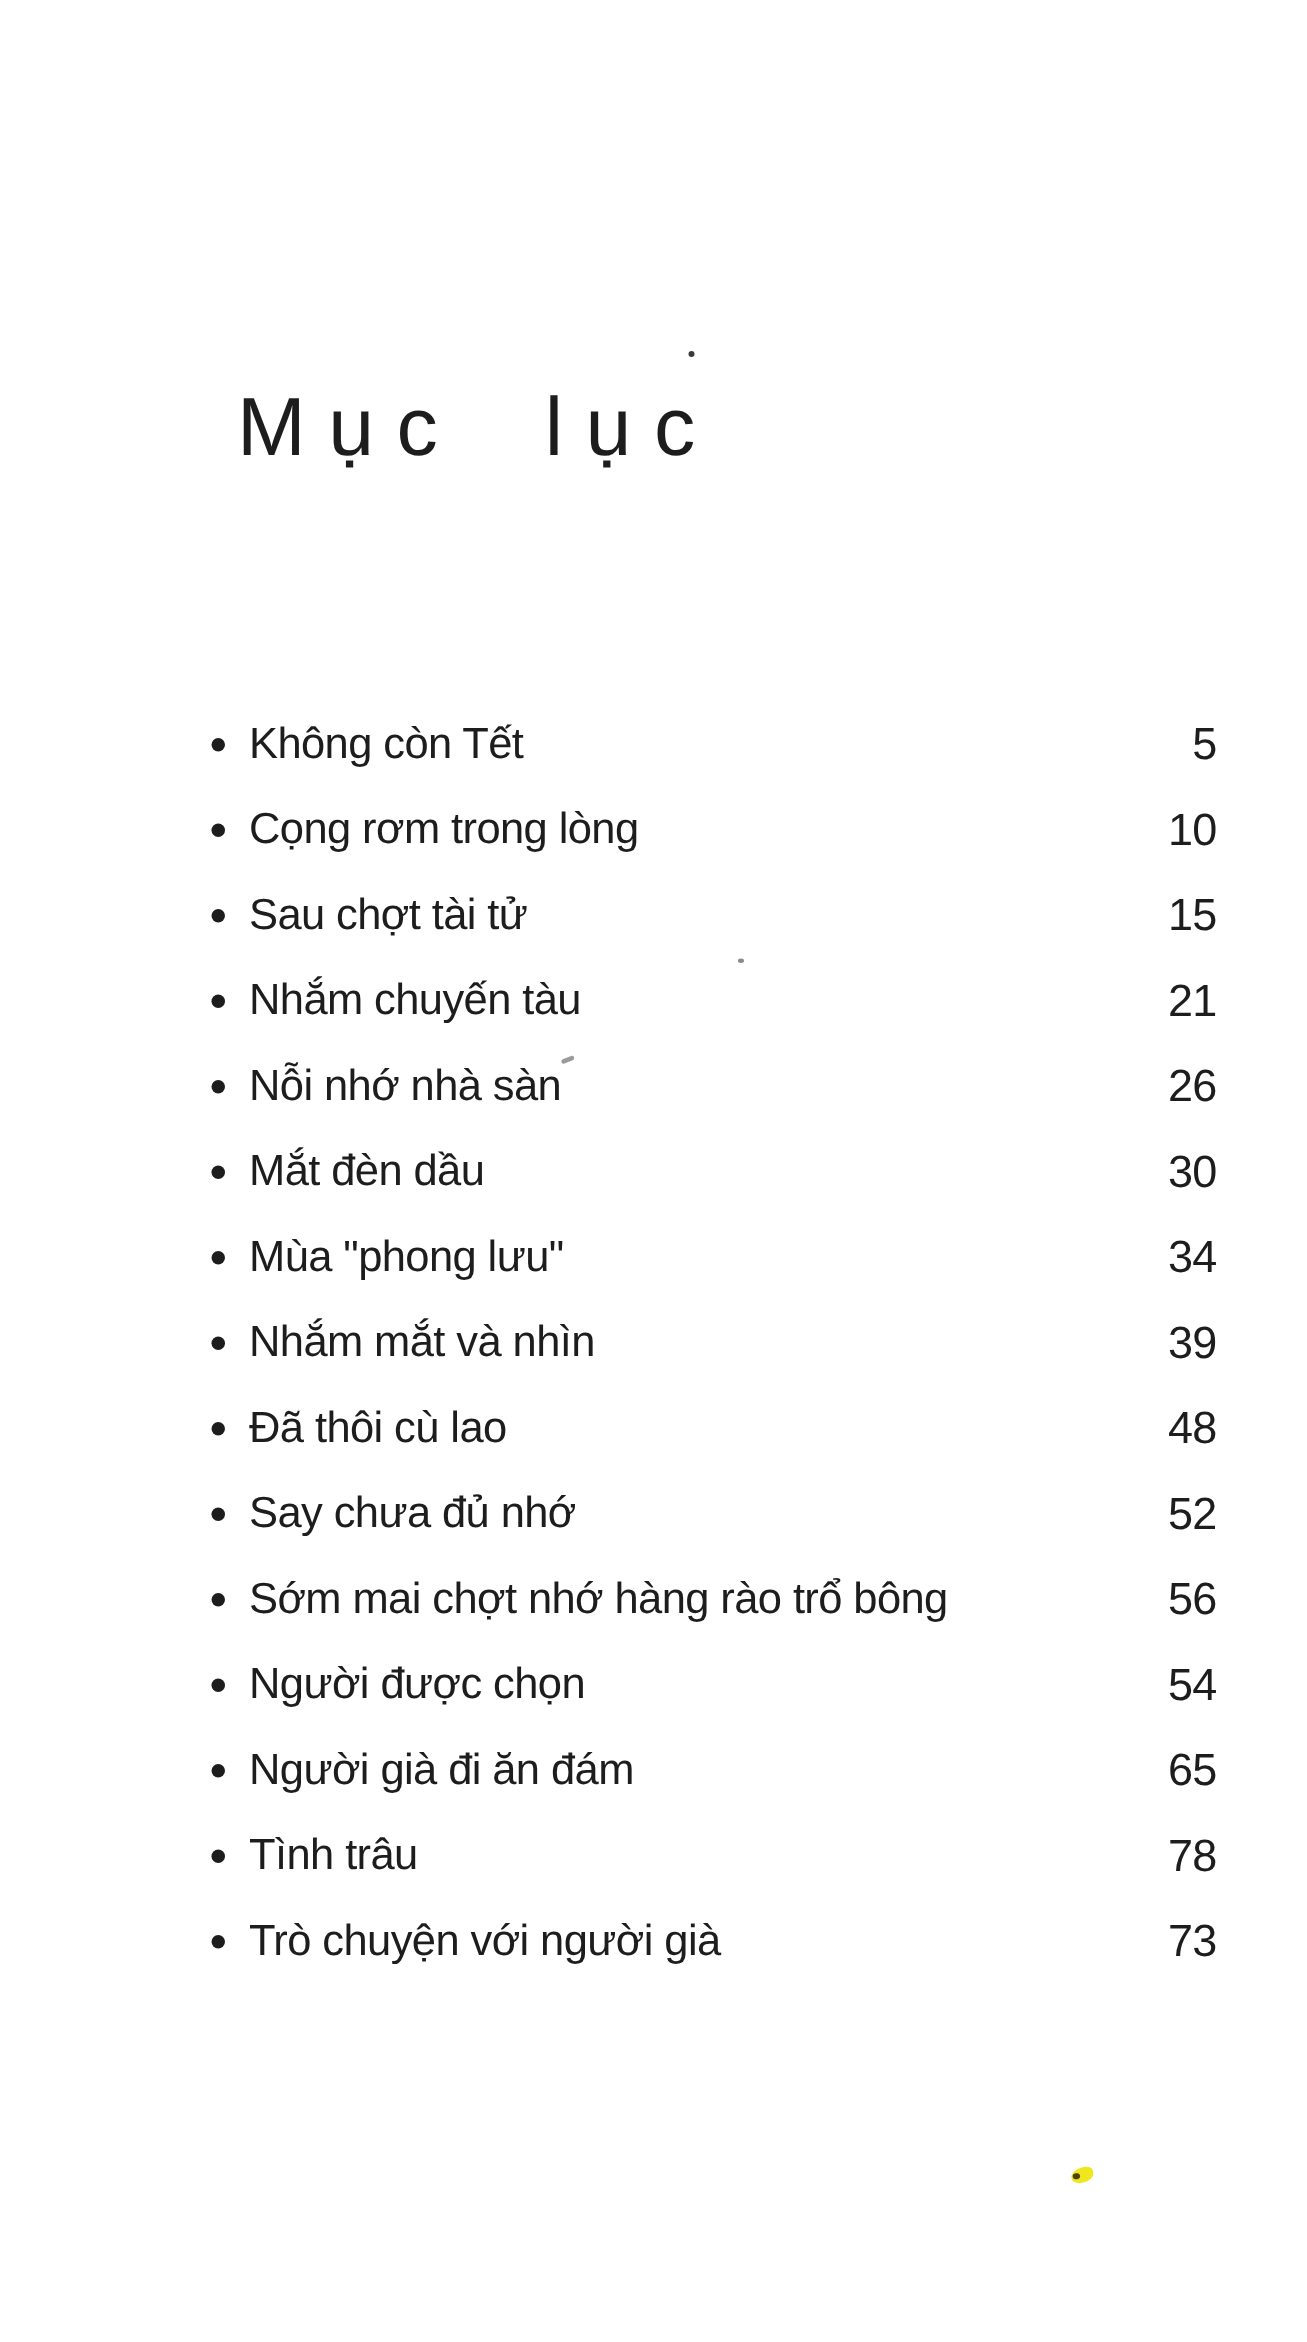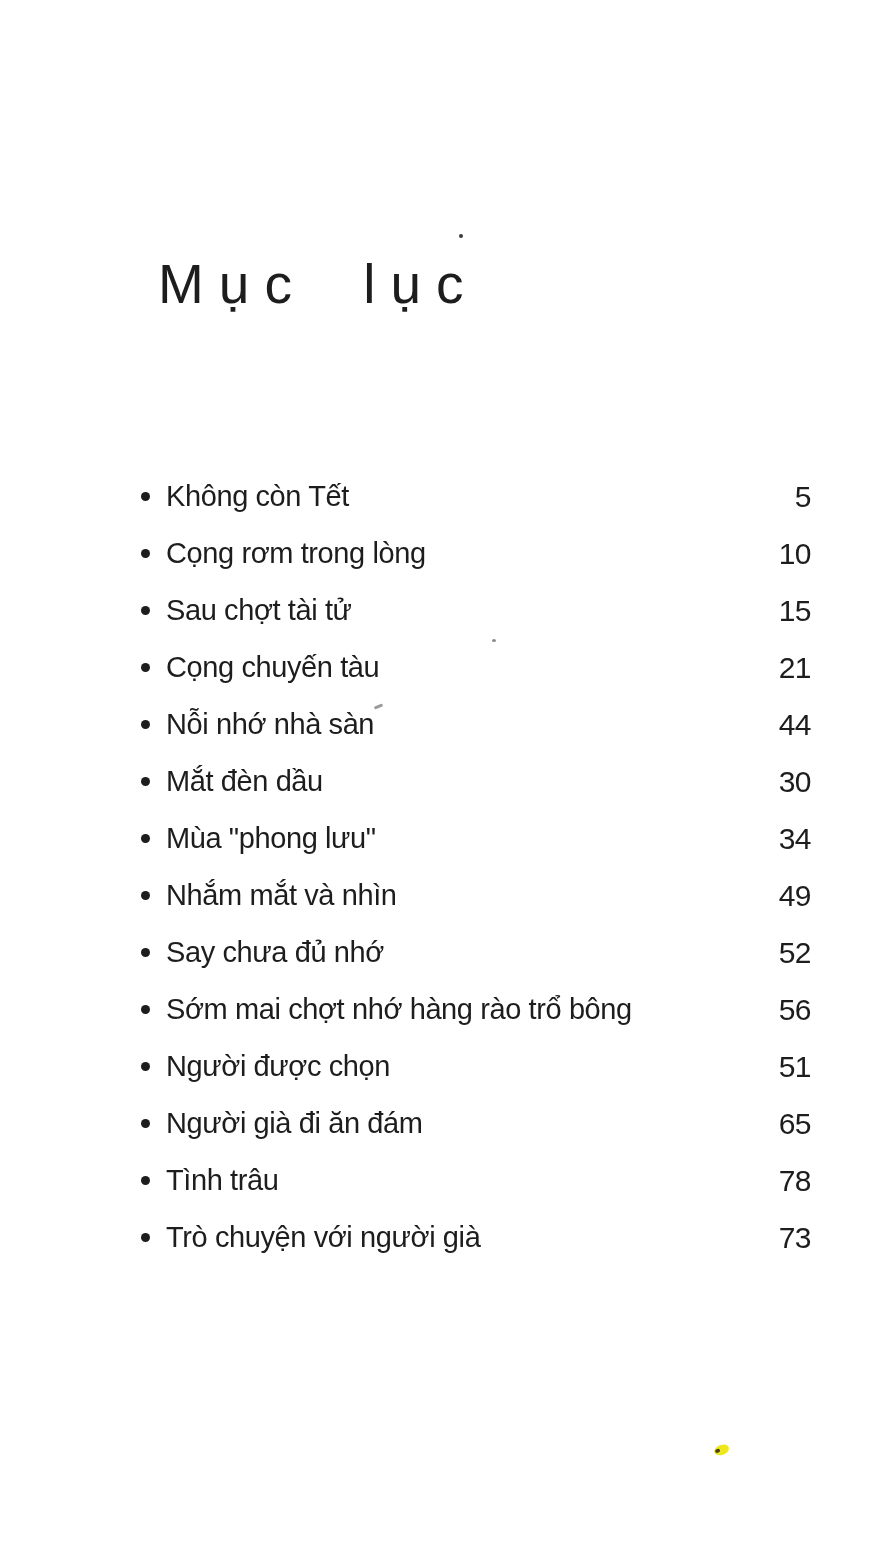--- a/index.html
+++ b/index.html
@@ -118,66 +118,71 @@
   </div>
 
   <div class="toc-row">
     <span class="bullet"></span>
     <span class="label">Sau chợt tài tử</span>
     <span class="page-num">15</span>
   </div>
 
   <div class="toc-row">
     <span class="bullet"></span>
-    <span class="label">Cọng chuyến tàu</span>
+    <span class="label">Nhắm chuyến tàu</span>
     <span class="page-num">21</span>
   </div>
 
   <div class="toc-row">
     <span class="bullet"></span>
     <span class="label">Nỗi nhớ nhà sàn</span>
-    <span class="page-num">44</span>
+    <span class="page-num">26</span>
   </div>
 
   <div class="toc-row">
     <span class="bullet"></span>
     <span class="label">Mắt đèn dầu</span>
     <span class="page-num">30</span>
   </div>
 
   <div class="toc-row">
     <span class="bullet"></span>
     <span class="label">Mùa "phong lưu"</span>
     <span class="page-num">34</span>
   </div>
 
   <div class="toc-row">
     <span class="bullet"></span>
     <span class="label">Nhắm mắt và nhìn</span>
-    <span class="page-num">49</span>
-  </div>
-
-
+    <span class="page-num">39</span>
+  </div>
+
+
+  <div class="toc-row">
+    <span class="bullet"></span>
+    <span class="label">Đã thôi cù lao</span>
+    <span class="page-num">48</span>
+  </div>
 
   <div class="toc-row">
     <span class="bullet"></span>
     <span class="label">Say chưa đủ nhớ</span>
     <span class="page-num">52</span>
   </div>
 
   <div class="toc-row">
     <span class="bullet"></span>
     <span class="label">Sớm mai chợt nhớ hàng rào trổ bông</span>
     <span class="page-num">56</span>
   </div>
 
   <div class="toc-row">
     <span class="bullet"></span>
     <span class="label">Người được chọn</span>
-    <span class="page-num">51</span>
+    <span class="page-num">54</span>
   </div>
 
   <div class="toc-row">
     <span class="bullet"></span>
     <span class="label">Người già đi ăn đám</span>
     <span class="page-num">65</span>
   </div>
 
   <div class="toc-row">
     <span class="bullet"></span>

